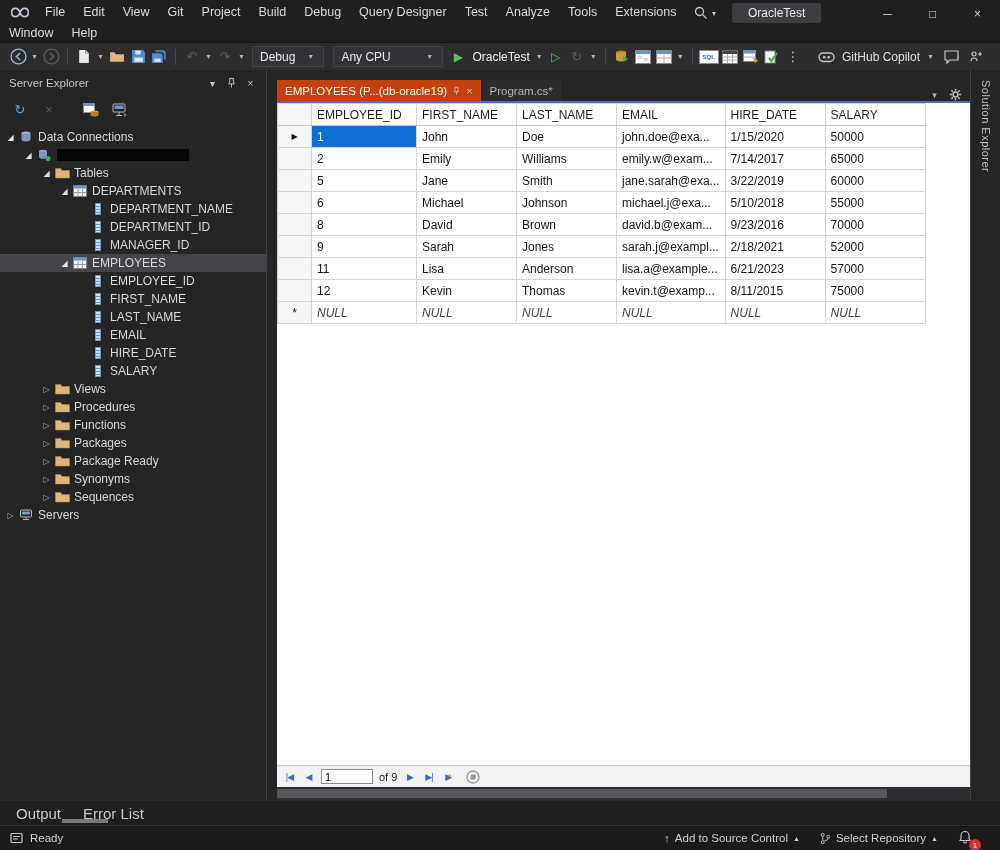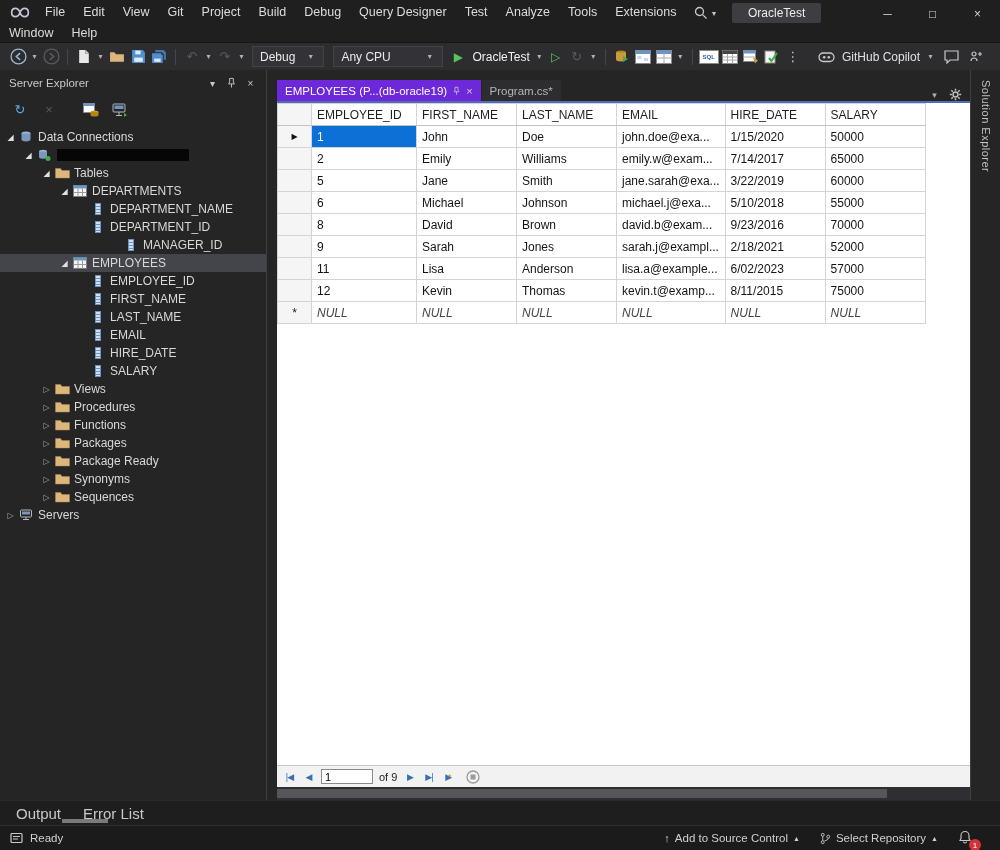--- a/index.html
+++ b/index.html
@@ -48,21 +48,21 @@
   .tree-arrow { width:13px; flex:none; text-align:center; }
   .tree-arrow.exp { font-size:8px; color:#e0e0e0; }
   .tree-arrow.col { font-size:8px; color:#a8a8a8; }
   .tree-icon { width:18px; flex:none; display:flex; justify-content:center; }
   .tree-label { padding-left:3px; }
   .redaction { width:132px; height:12px; background:#060606; margin-left:4px; display:inline-block; }
 
   .editor-col { flex:1; background:#252526; display:flex; flex-direction:column; padding:10px 0 0 10px; min-width:0; }
   .tabbar { height:21px; display:flex; align-items:flex-end; flex:none; }
   .tab { height:21px; display:flex; align-items:center; padding:0 8px; font-size:11.5px; gap:5px; }
-  .tab.active { background:#6d28d9; color:#ffffff; }
+  .tab.active { background:#c2410c; color:#ffffff; }
   .tab.inactive { background:#2d2d30; color:#b4b4b4; margin-left:1px; }
   .tab-close { font-size:11px; color:#d0d0d0; }
   .tabbar-right { margin-left:auto; display:flex; align-items:center; gap:9px; padding-right:8px; }
   .tabbar-right .tcaret { font-size:9px; }
   .grid-topline { height:2px; background:#4f6bba; flex:none; }
   .grid-area { flex:1; background:#ffffff; position:relative; overflow:hidden; }
   table.grid { border-collapse:collapse; font-size:12px; color:#141414; table-layout:fixed; }
   .grid th, .grid td { border:1px solid #d4d4d4; height:22px; padding:0 5px; text-align:left; font-weight:normal; overflow:hidden; white-space:nowrap; }
   .grid th.rowhead { background:#f5f5f5; text-align:center; padding:0; }
   .grid thead th { background:#ffffff; border-bottom:1px solid #c4c4c4; color:#1e1e1e; }
@@ -380,21 +380,21 @@
             <span class="tree-icon">
               <svg width="12" height="12" viewBox="0 0 12 12">
                 <rect x="3.5" y=".5" width="5" height="11" fill="#cfe0f2" stroke="#6c94c4"></rect>
                 <line x1="3.5" y1="3.5" x2="8.5" y2="3.5" stroke="#6c94c4"></line>
                 <line x1="3.5" y1="6.5" x2="8.5" y2="6.5" stroke="#6c94c4"></line>
                 <line x1="3.5" y1="9.5" x2="8.5" y2="9.5" stroke="#6c94c4"></line>
               </svg>
             </span>
             <span class="tree-label">DEPARTMENT_ID</span>
           </div>
-          <div class="tree-row" style="padding-left: 109px;">
+          <div class="tree-row" style="padding-left: 76px;">
             <span class="tree-arrow"></span>
             <span class="tree-icon">
               <svg width="12" height="12" viewBox="0 0 12 12">
                 <rect x="3.5" y=".5" width="5" height="11" fill="#cfe0f2" stroke="#6c94c4"></rect>
                 <line x1="3.5" y1="3.5" x2="8.5" y2="3.5" stroke="#6c94c4"></line>
                 <line x1="3.5" y1="6.5" x2="8.5" y2="6.5" stroke="#6c94c4"></line>
                 <line x1="3.5" y1="9.5" x2="8.5" y2="9.5" stroke="#6c94c4"></line>
               </svg>
             </span>
             <span class="tree-label">MANAGER_ID</span>
@@ -666,21 +666,21 @@
                 <td>sarah.j@exampl...</td>
                 <td>2/18/2021</td>
                 <td>52000</td>
               </tr>
               <tr>
                 <th class="rowhead"></th>
                 <td>11</td>
                 <td>Lisa</td>
                 <td>Anderson</td>
                 <td>lisa.a@example...</td>
-                <td>6/02/2023</td>
+                <td>6/21/2023</td>
                 <td>57000</td>
               </tr>
               <tr>
                 <th class="rowhead"></th>
                 <td>12</td>
                 <td>Kevin</td>
                 <td>Thomas</td>
                 <td>kevin.t@examp...</td>
                 <td>8/11/2015</td>
                 <td>75000</td>

